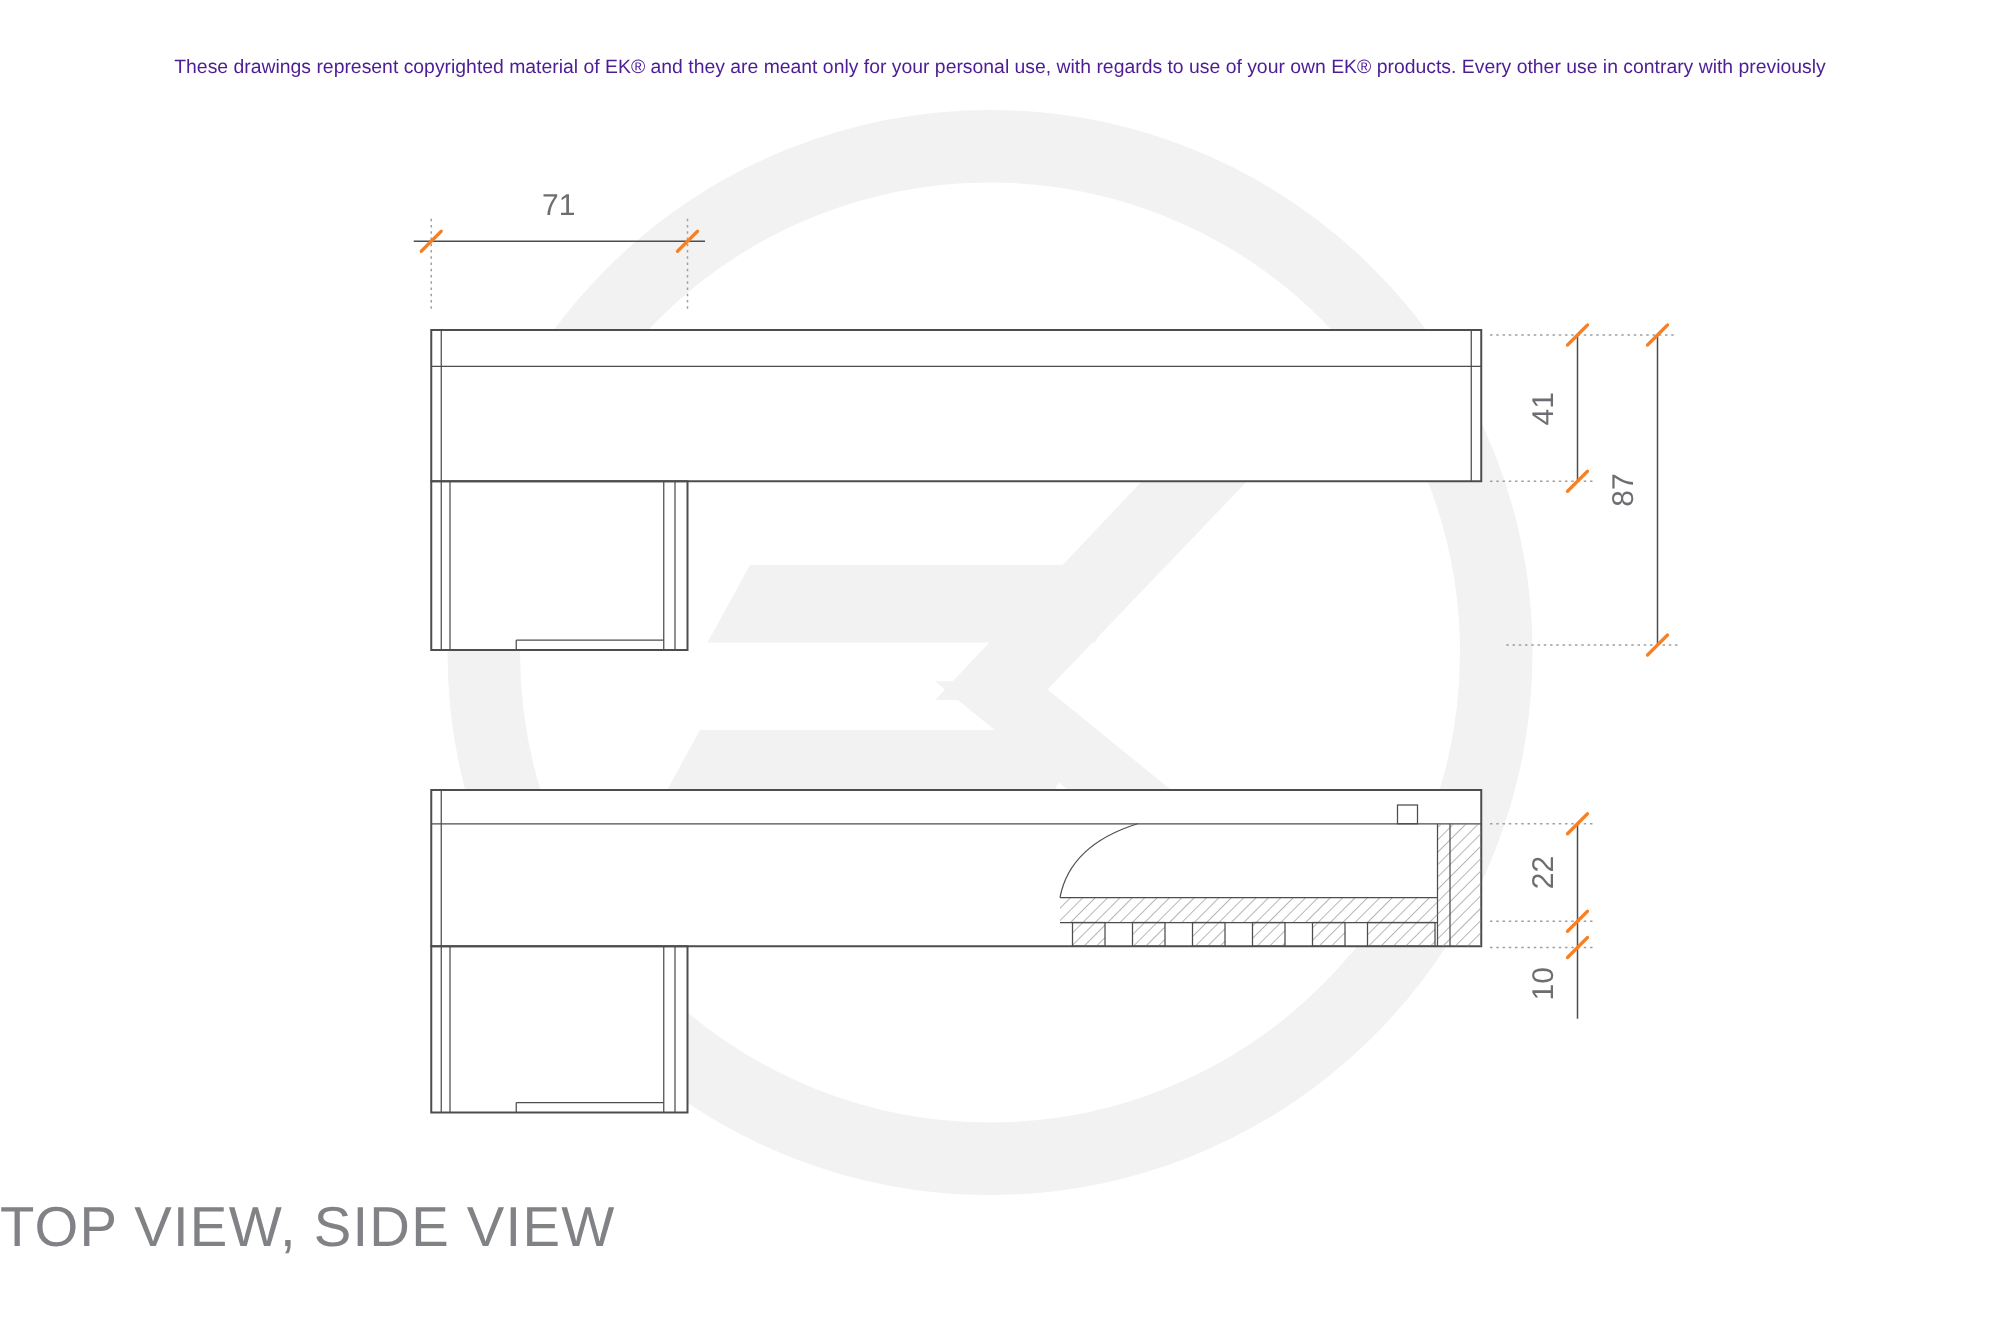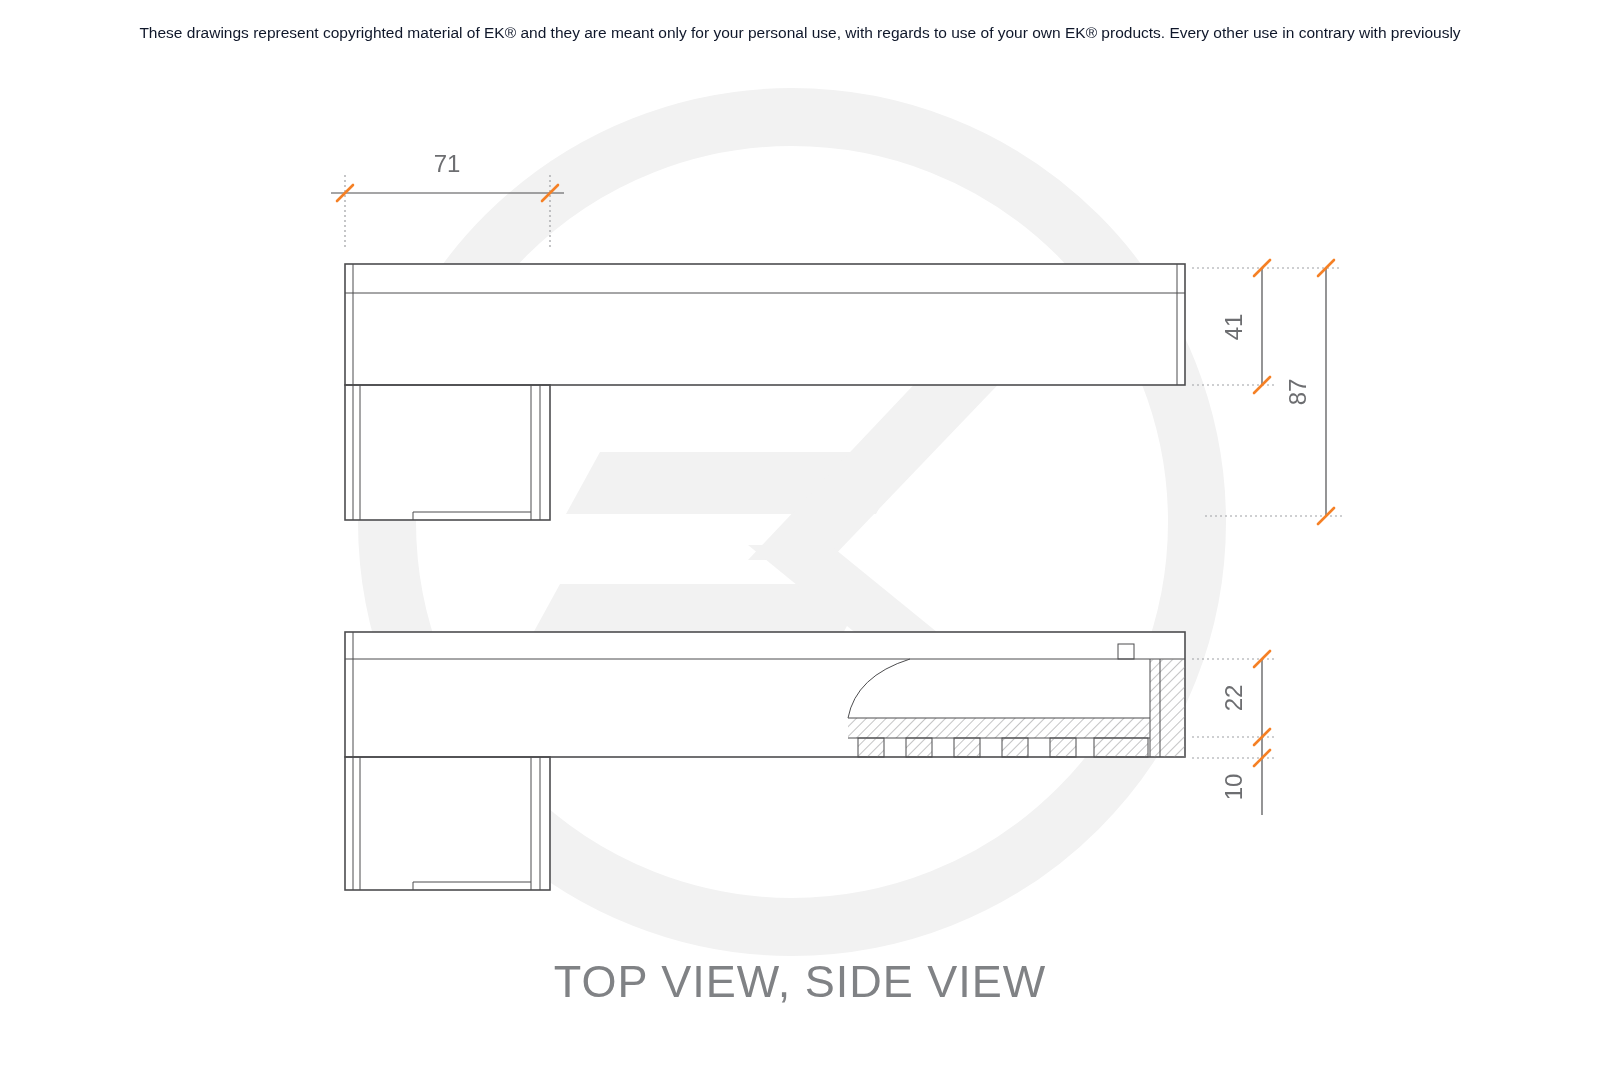--- a/index.html
+++ b/index.html
@@ -2,27 +2,27 @@
 <html><head>
 <meta charset="utf-8">
 <style>
   html,body { margin:0; padding:0; background:#fff; }
   .page {
     position:relative; width:1600px; height:1067px;
     background:#fff; overflow:hidden;
     font-family:"Liberation Sans", sans-serif;
   }
   .disclaimer {
-    position:absolute; top:22px; left:0; width:100%;
-    text-align:center; color:#0f172a; font-size:15.5px; line-height:21px;
+    position:absolute; top:43px; left:0; width:100%;
+    text-align:center; color:#4c1d95; font-size:15.5px; line-height:21px;
   }
   .disclaimer div { white-space:nowrap; }
   .caption {
     position:absolute; top:956px; left:0; width:100%;
-    text-align:center; color:#808285; font-size:45px; letter-spacing:1px;
+    color:#808285; font-size:45px; letter-spacing:1px;
   }
   svg.drawing { position:absolute; left:0; top:0; }
 
   
   .white  { fill:#fff; stroke:none; }
   .ln     { fill:none; stroke:#4D4D4F; stroke-width:1.6; }
   .lnthin { fill:none; stroke:#4D4D4F; stroke-width:1; }
   .dot    { fill:none; stroke:#9EA0A3; stroke-width:1.2; stroke-dasharray:2 3; }
   .dim    { fill:none; stroke:#4D4D4F; stroke-width:1.2; }
   .tick-line { stroke-width:2.6; stroke-linecap:round; fill:none; }

